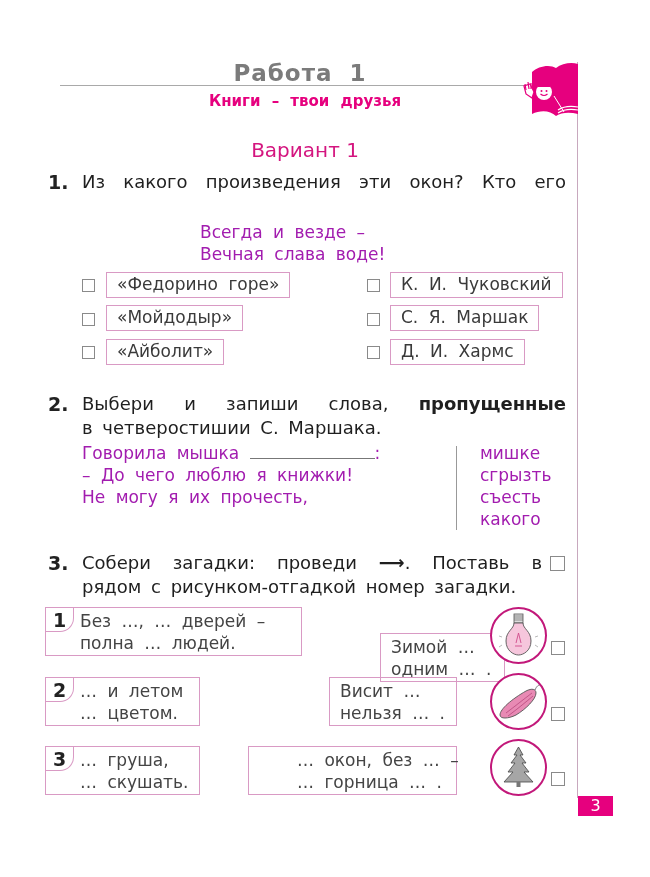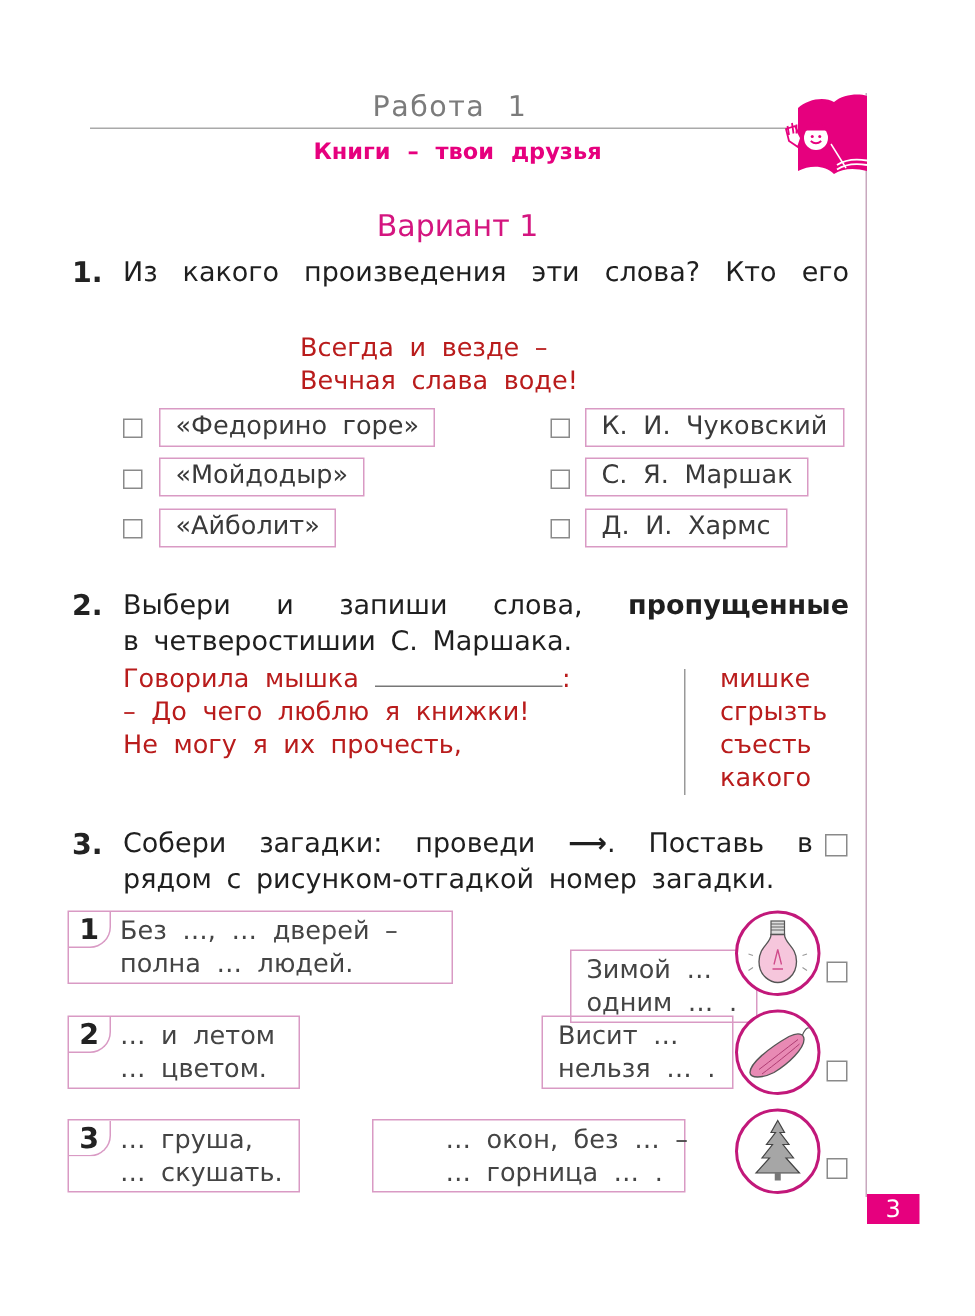--- a/index.html
+++ b/index.html
@@ -1,27 +1,27 @@
 <!DOCTYPE html>
 <html><head>
   <meta charset="utf-8">
   <style>
     html, body { margin: 0; padding: 0; background: #ffffff; }
     body { width: 650px; height: 877px; position: relative; overflow: hidden; font-family: "Liberation Sans", "DejaVu Sans", sans-serif; color: #2a2a2a; }
     .abs { position: absolute; }
-    .work-label { left: 0; width: 600px; top: 60px; text-align: center; font-weight: normal; font-size: 19px; color: #7b7b7b; letter-spacing: 1px; word-spacing: 8px; font-family: "DejaVu Sans", sans-serif; }
+    .work-label { left: 0; width: 600px; top: 60px; text-align: center; font-weight: bold; font-size: 23px; color: #7b7b7b; letter-spacing: 1px; word-spacing: 8px; font-family: "DejaVu Sans", sans-serif; }
     .hr-top { left: 60px; top: 85px; width: 470px; height: 0; border-top: 1.5px solid #a9a9a9; }
     .right-rule { left: 577px; top: 62px; width: 0; height: 736px; border-left: 1.5px solid #c8a8be; }
     .book-icon { left: 516px; top: 62px; width: 62px; height: 56px; }
     .title { left: 0; width: 610px; top: 92px; text-align: center; font-weight: bold; font-size: 15px; color: #e6007e; word-spacing: 6px; font-family: "DejaVu Sans", sans-serif; }
     .variant { left: 0; width: 610px; top: 138px; text-align: center; font-size: 20px; color: #d4157f; font-family: "DejaVu Sans", sans-serif; }
     .qnum { font-weight: bold; font-size: 19px; color: #222; font-family: "DejaVu Sans", sans-serif; }
     .qtext { font-size: 18px; color: #1f1f1f; font-family: "DejaVu Sans", sans-serif; line-height: 24px; text-align: justify; text-align-last: left; word-spacing: 4px; }
     .qtext .justify { text-align: justify; text-align-last: justify; display:block; }
-    .poem { font-size: 17px; color: #b91c1c; line-height: 22px; font-family: "DejaVu Sans", sans-serif; word-spacing: 5px; }
+    .poem { font-size: 17px; color: #a21caf; line-height: 22px; font-family: "DejaVu Sans", sans-serif; word-spacing: 5px; }
     .cb { width: 13px; height: 13px; border: 1.3px solid #8a8a8a; background: #fff; box-sizing: border-box; }
     .optbox { height: 26px; border: 1.4px solid #d99ac4; box-sizing: border-box; padding: 0 10px; line-height: 23px; font-size: 17px; color: #3a3a3a; font-family: "DejaVu Sans", sans-serif; white-space: nowrap; word-spacing: 5px; }
     .blank { display: inline-block; width: 125px; border-bottom: 1px solid #777; height: 14px; vertical-align: baseline; }
     .vsep { width: 0; border-left: 1.3px solid #999; }
     .riddle { border: 1.4px solid #d99ac4; box-sizing: border-box; font-size: 17px; color: #444; line-height: 22px; font-family: "DejaVu Sans", sans-serif; padding: 2px 8px 0 10px; white-space: nowrap; word-spacing: 5px; }
     .riddle.numbered { padding-left: 34px; }
     .rnum { position: absolute; left: 0; top: 0; width: 28px; height: 24px; border-right: 1.4px solid #d99ac4; border-bottom: 1.4px solid #d99ac4; border-bottom-right-radius: 14px; font-weight: bold; font-size: 19px; color: #222; text-align: center; line-height: 24px; box-sizing: border-box; }
     .pic { width: 54px; height: 54px; border: 2px solid #c2187a; border-radius: 50%; box-sizing: border-box; background: #fff; overflow: hidden; }
     .pagenum { left: 578px; top: 796px; width: 35px; height: 20px; background: #e6007e; color: #fff; font-size: 16px; line-height: 20px; text-align: center; font-family: "DejaVu Sans", sans-serif; }
   </style>
@@ -44,21 +44,21 @@
   <path d="M24.5 32 Q28 35 31.5 32" stroke="#e6007e" stroke-width="1.2" fill="none"></path>
   <path d="M8 24 L10 32 L16 36 L18 30 L14 22 Z" fill="#fff" stroke="#e6007e" stroke-width="1.2"></path>
   <path d="M9 22 L10 28 M12 20 L13 27 M15 21 L15 27" stroke="#e6007e" stroke-width="1.2"></path>
 </svg>
 
 <div class="abs title">Книги – твои друзья</div>
 <div class="abs variant">Вариант 1</div>
 
 <div class="abs qnum" style="left:48px; top:171px;">1.</div>
 <div class="abs qtext" style="left:82px; top:170px; width:484px;">
-  <span class="justify">Из какого произведения эти слова? Кто его</span>
+  <span class="justify">Из какого произведения эти окон? Кто его</span>
 </div>
 <div class="abs poem" style="left:200px; top:221px;">
   <div>Всегда и везде –</div>
   <div>Вечная слава воде!</div>
 </div>
 
 <div class="abs cb" style="left:82px; top:279px;"></div>
 <div class="abs optbox" style="left:106px; top:272px;">«Федорино горе»</div>
 <div class="abs cb" style="left:82px; top:313px;"></div>
 <div class="abs optbox" style="left:106px; top:305px;">«Мойдодыр»</div>
@@ -110,21 +110,21 @@
 <div class="abs riddle numbered" style="left:45px; top:746px; width:155px; height:49px;">
   <div class="rnum">3</div>
   <div>… груша,</div>
   <div>… скушать.</div>
 </div>
 
 <div class="abs riddle" style="left:332px; top:633px; width:125px; height:49px;margin-left:48px;">
   <div>Зимой …</div>
   <div>одним … .</div>
 </div>
-<div class="abs riddle" style="left:329px; top:677px; width:128px; height:49px;margin-left:32px;">
+<div class="abs riddle" style="left:329px; top:677px; width:128px; height:49px;">
   <div>Висит …</div>
   <div>нельзя … .</div>
 </div>
 <div class="abs riddle" style="left:248px; top:746px; width:209px; height:49px;padding-left:48px;">
   <div>… окон, без … –</div>
   <div>… горница … .</div>
 </div>
 
 <div class="abs pic" style="left:490px; top:607px; width:57px; height:57px;">
   <svg width="53" height="53" viewBox="0 0 53 53">

